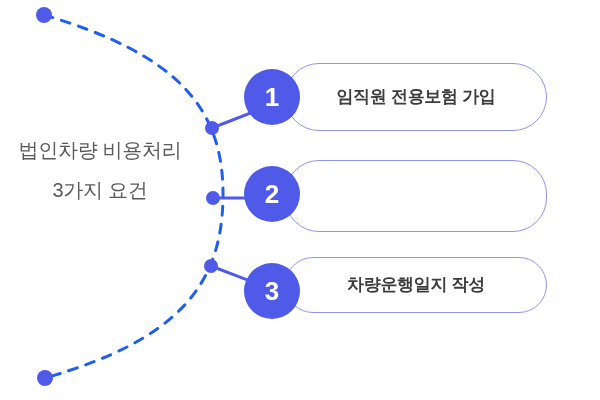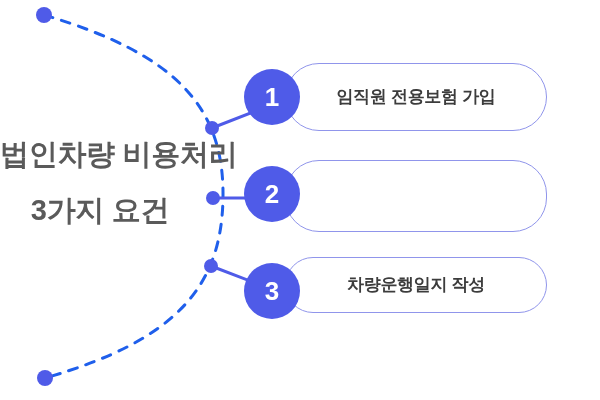--- a/index.html
+++ b/index.html
@@ -31,28 +31,28 @@
   
   #title-block {
     position: absolute;
     left: 0px;
     top: 140px;
     width: 200px;
     text-align: center;
     color: #5a5a5a;
   }
   .title-line {
-    font-size: 29px;
-    font-weight: bold;
+    font-size: 20px;
+    font-weight: normal;
     letter-spacing: -0.3px;
     line-height: 1.0;
     white-space: nowrap;
   }
   .title-line.second {
-    margin-top: 27px;
+    margin-top: 20px;
   }
 
   
   .row {
     position: absolute;
     left: 244px;
   }
   .num-circle {
     position: absolute;
     left: 0px;

